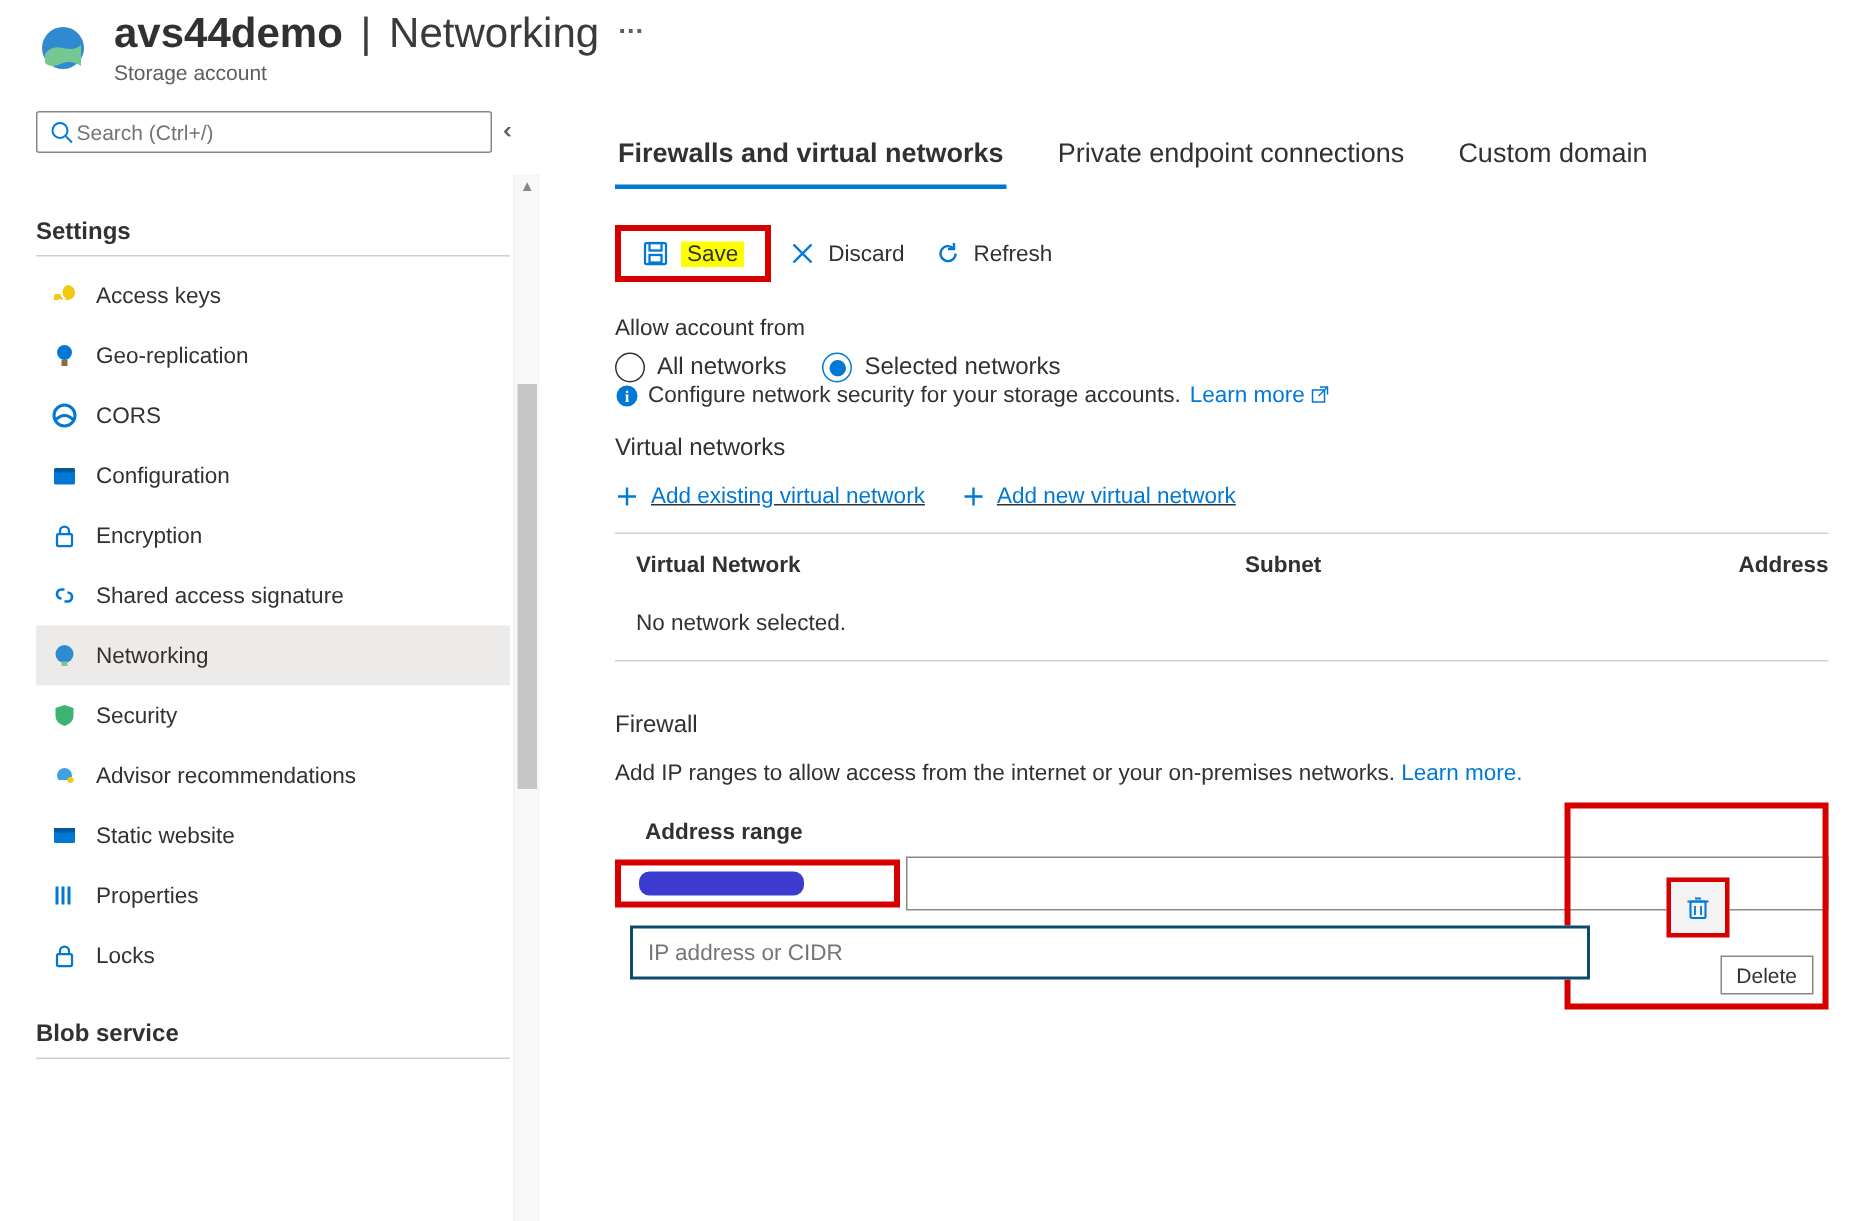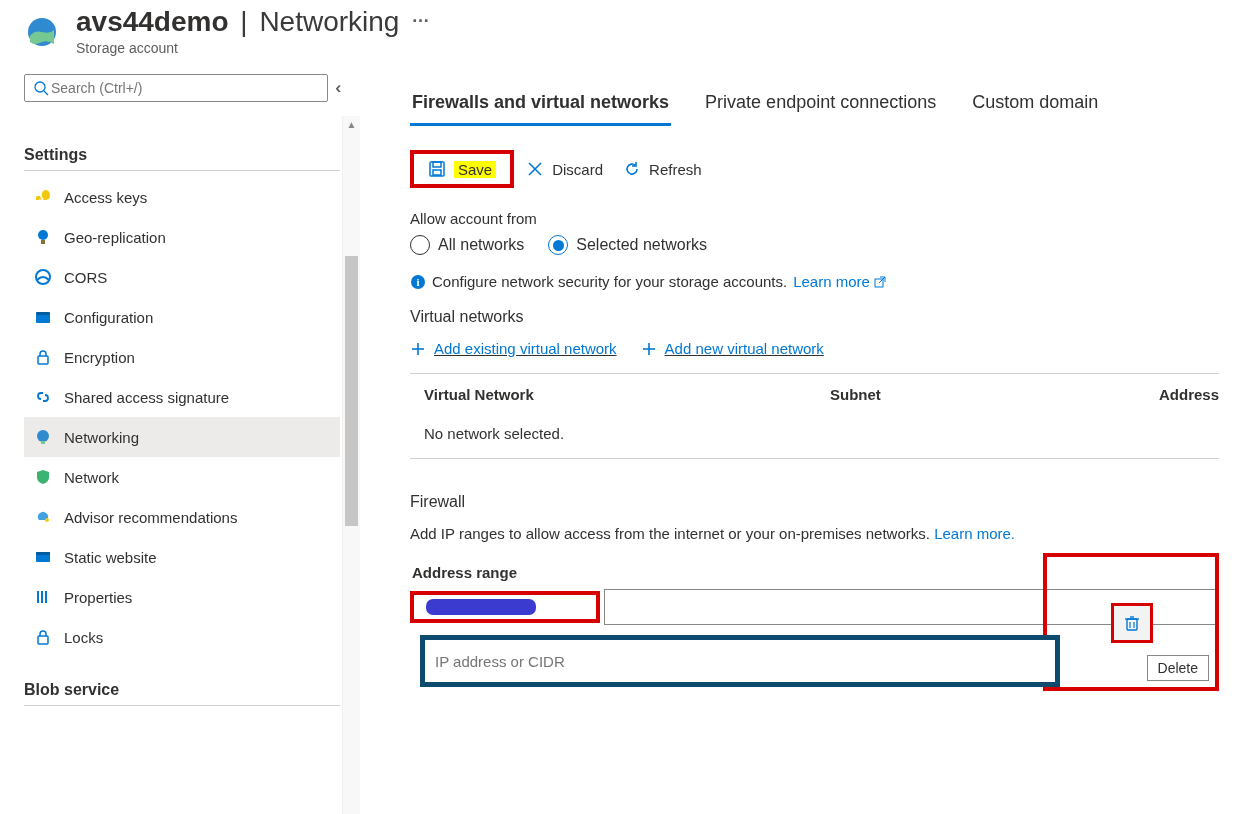--- a/index.html
+++ b/index.html
@@ -47,45 +47,45 @@
   .tabs{display:flex;gap:32px;margin-top:18px;font-size:18px;}
   .tab{padding:0 2px 10px 2px;color:var(--text);cursor:pointer;white-space:nowrap;}
   .tab.active{font-weight:600;border-bottom:3px solid var(--blue);color:var(--text);}
   .toolbar{display:flex;align-items:center;gap:4px;margin-top:24px;}
   .tb-btn{display:flex;align-items:center;gap:8px;padding:2px 8px;cursor:pointer;font-size:15px;}
   .tb-btn svg{width:18px;height:18px;}
   .save-box{border:4px solid var(--red);padding:4px 6px;display:flex;align-items:center;gap:8px;}
   .save-box .save-label{background:var(--yellow);padding:0 4px;}
   .content{margin-top:22px;}
   .lbl{font-size:15px;color:var(--text);margin-bottom:8px;}
-  .radios{display:flex;gap:24px;align-items:center;margin-bottom:18px;}
+  .radios{display:flex;gap:24px;align-items:center;}
   .radio{display:flex;align-items:center;gap:8px;cursor:pointer;font-size:16px;}
   .radio .ring{width:20px;height:20px;border-radius:50%;border:1.5px solid #323130;display:flex;align-items:center;justify-content:center;}
   .radio.selected .ring{border-color:var(--blue);}
   .radio.selected .ring::after{content:"";width:11px;height:11px;border-radius:50%;background:var(--blue);}
   .info-line{display:flex;align-items:center;gap:6px;font-size:15px;margin-bottom:18px;}
   .info-line a{color:var(--blue);text-decoration:none;}
   .info-line svg{flex:none;}
   .sub-title{font-size:16px;margin:10px 0 14px 0;}
   .vnet-actions{display:flex;gap:24px;align-items:center;margin-bottom:16px;text-decoration:underline;}
   .vnet-add{display:flex;align-items:center;gap:8px;color:var(--blue);cursor:pointer;font-size:15px;}
   .vnet-add svg{width:16px;height:16px;}
   .vnet-table{border-top:1px solid var(--border);}
   .vnet-head{display:flex;font-weight:600;padding:12px 0;font-size:15px;}
   .vnet-head>div:nth-child(1){width:420px;padding-left:14px;}
   .vnet-head>div:nth-child(2){width:280px;}
   .vnet-head>div:nth-child(3){flex:1;text-align:right;}
   .vnet-empty{padding:10px 0 16px 14px;border-bottom:1px solid var(--border);font-size:15px;}
   .firewall{margin-top:34px;}
   .fw-desc{font-size:15px;margin-top:6px;}
   .fw-desc a{color:var(--blue);text-decoration:none;}
-  .addr-label{font-weight:600;font-size:15px;margin:22px 0 8px 2px;}
+  .addr-label{font-weight:600;font-size:15px;margin:22px 0 8px 20px;}
   .addr-row{display:flex;align-items:center;gap:6px;position:relative;}
   .addr-input-wrap{flex:none;width:640px;}
-  .addr-input{width:100%;height:52px;border:5px solid #0c4a6e;padding:4px 10px;font-size:15px;background:#fff;}
+  .addr-input{width:100%;height:36px;border:2px solid #0c4a6e;padding:4px 10px;font-size:15px;background:#fff;}
   .redact-box{border:4px solid var(--red);padding:4px 6px;display:flex;align-items:center;width:190px;}
   .redact-pill{width:110px;height:16px;background:#3b3bcf;border-radius:7px;margin-left:6px;}
   .redacted-outer{border:1px solid #8a8886;flex:1;height:36px;margin-left:-2px;}
   .delete-col{border:4px solid var(--red);padding:6px 6px 4px 6px;width:176px;height:138px;position:absolute;right:0;top:-36px;box-sizing:border-box;}
   .trash-box{border:3px solid var(--red);width:42px;height:40px;position:absolute;top:46px;right:62px;display:flex;align-items:center;justify-content:center;background:#f3f3f3;}
   .delete-btn{position:absolute;bottom:6px;right:6px;border:1px solid #8a8886;background:#fff;padding:4px 10px;font-size:14px;}
   .row2{margin-top:10px;}
   .row2 .addr-input-wrap{margin-left:10px;}
 </style>
 </head>
@@ -171,21 +171,21 @@
             <svg class="nav-icon" viewBox="0 0 18 18">
                 <circle cx="9" cy="8" r="6" fill="#2f8ad0"></circle>
                 <rect x="7" y="13" width="4" height="3" fill="#76c893"></rect>
               </svg>
             <span class="nav-label">Networking</span>
           </div>
           <div class="nav-item">
             <svg class="nav-icon" viewBox="0 0 18 18">
                 <path d="M9 2l6 2v5c0 4-3 6-6 7-3-1-6-3-6-7V4z" fill="#3cb371"></path>
               </svg>
-            <span class="nav-label">Network</span>
+            <span class="nav-label">Security</span>
           </div>
           <div class="nav-item">
             <svg class="nav-icon" viewBox="0 0 18 18">
                 <path d="M5 12a5 5 0 1 1 8 0H5z" fill="#40a0e0"></path>
                 <circle cx="13" cy="12" r="2" fill="#f2c811"></circle>
               </svg>
             <span class="nav-label">Advisor recommendations</span>
           </div>
           <div class="nav-item">
             <svg class="nav-icon" viewBox="0 0 18 18">

